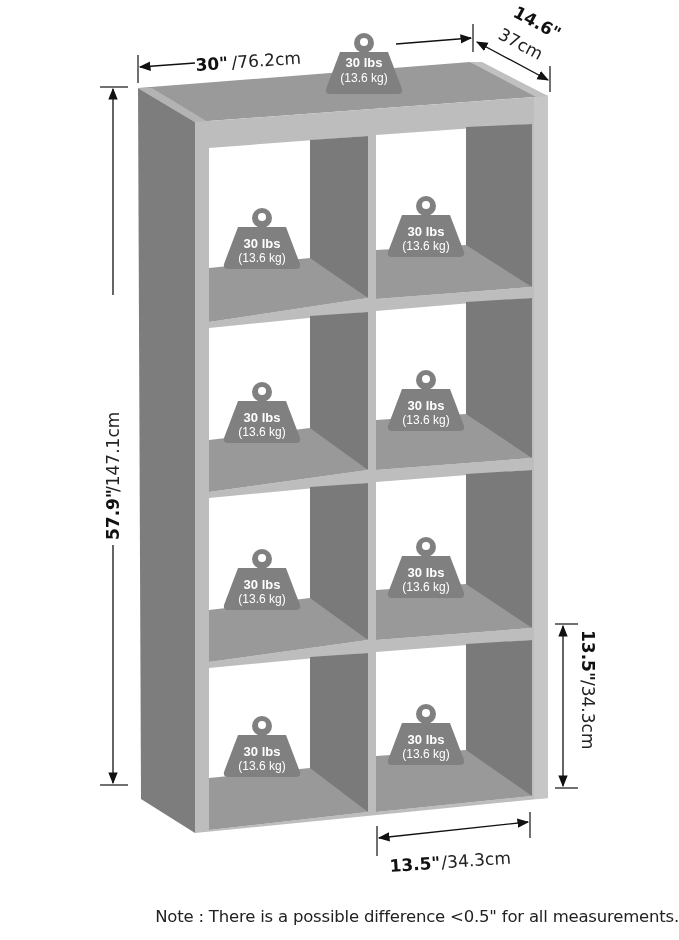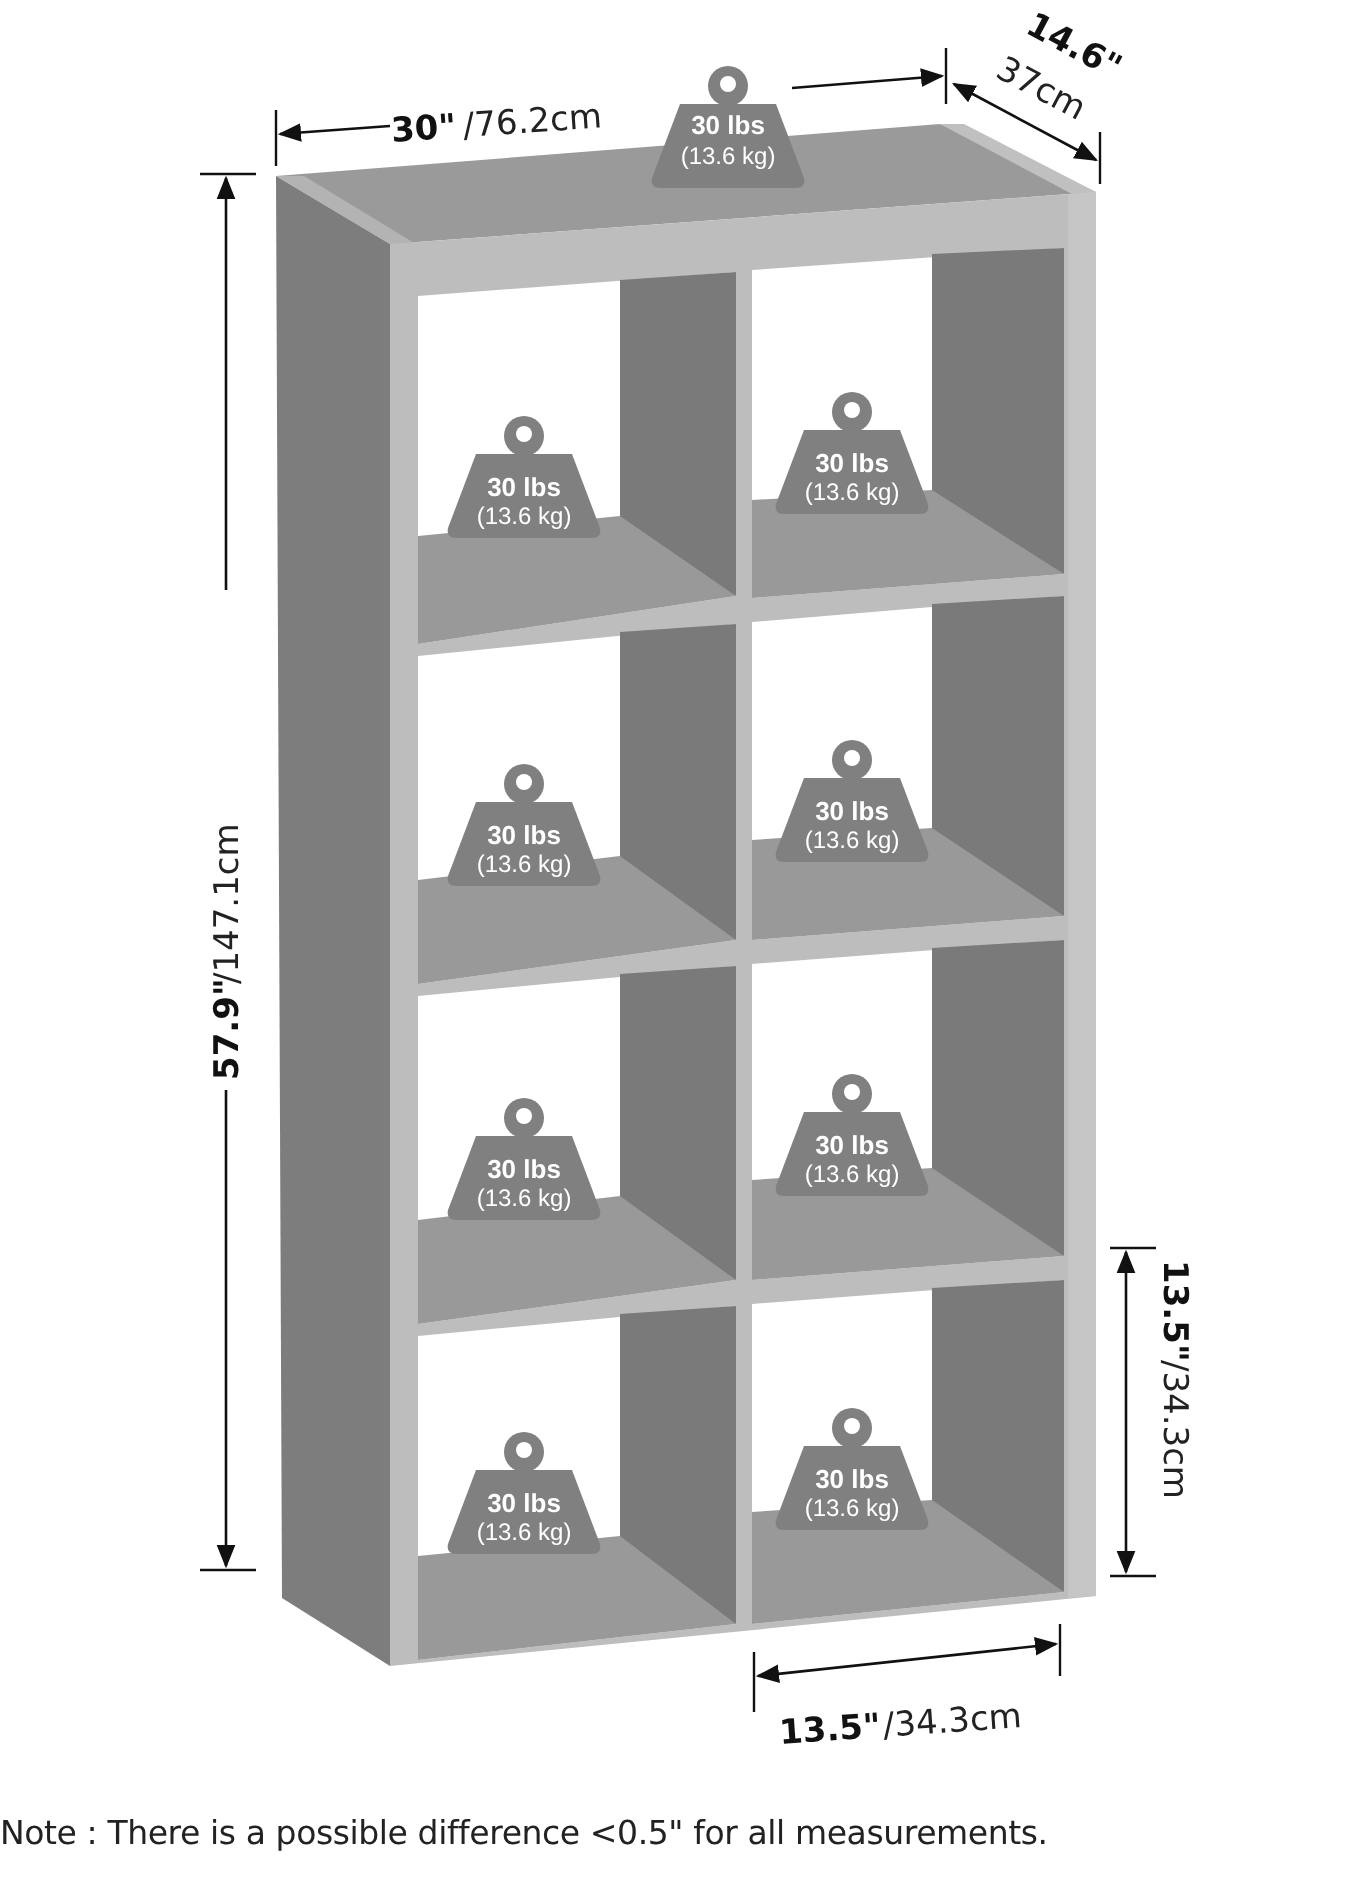--- a/index.html
+++ b/index.html
@@ -3,21 +3,21 @@
 <meta charset="utf-8">
 <style>
   html, body { margin:0; padding:0; background:#ffffff; }
   body { width:679px; height:940px; position:relative; overflow:hidden;
          font-family:"DejaVu Sans", sans-serif; color:#111; }
   svg { position:absolute; left:0; top:0; }
   .dim-bold { font-family:"DejaVu Sans", sans-serif; font-weight:bold; font-size:17px; fill:#111; }
   .dim-thin { font-family:"DejaVu Sans", sans-serif; font-weight:normal; font-size:17px; fill:#222; }
   .w-lbs { font-family:"Liberation Sans", sans-serif; font-weight:bold; font-size:13px; fill:#ffffff; }
   .w-kg { font-family:"Liberation Sans", sans-serif; font-size:12px; fill:#ffffff; }
-  .note { position:absolute; left:0; top:907px; width:679px; text-align:left;
+  .note { position:absolute; left:0; top:907px; width:679px; text-align:right;
           font-family:"DejaVu Sans", sans-serif; font-size:16.5px; color:#222; letter-spacing:-0.2px; }
 </style>
 </head>
 <body>
 
 <svg width="679" height="940" viewBox="0 0 679 940">
   <defs>
     <marker id="arr" viewBox="0 0 10 10" refX="9" refY="5" markerWidth="9" markerHeight="9" orient="auto-start-reverse">
       <path d="M0,1 L10,5 L0,9 z" fill="#111"></path>
     </marker>

